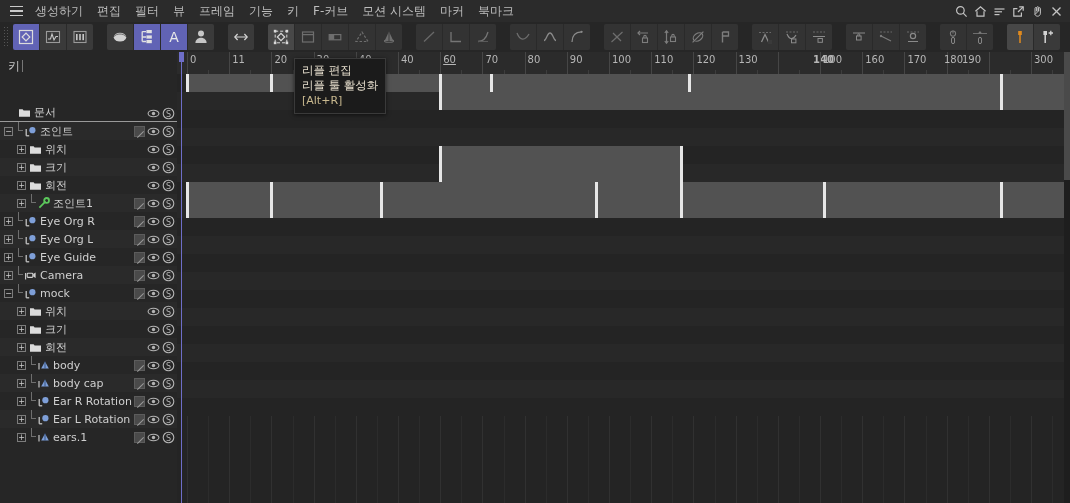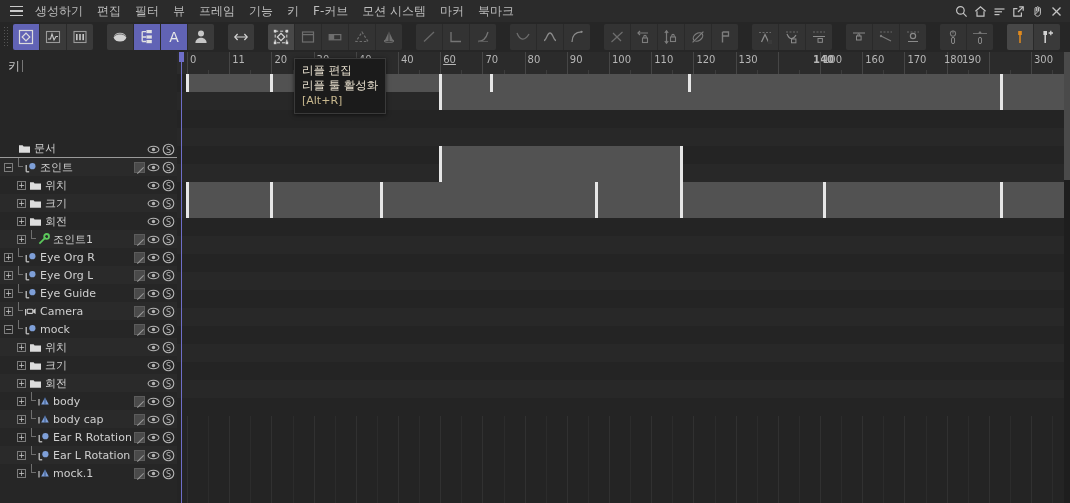--- a/index.html
+++ b/index.html
@@ -44,21 +44,21 @@
   .grip{width:5px;height:22px;margin-left:3px;
     background-image:radial-gradient(#555 0.8px, transparent 0.9px);
     background-size:3px 3px;}
 
   
   .leftpanel{position:absolute;left:0;top:52px;width:177px;height:451px;background:#262626;}
   .lp-header{height:52px;background:#262626;padding:6px 0 0 8px;box-sizing:border-box;}
   .lp-header .ttl{font-size:12px;color:#c8c8c8;}
   .lp-header .caret{display:inline-block;width:1px;height:12px;background:#777;
     vertical-align:-2px;margin-left:2px;}
-  .rowlist{position:relative;margin-top:36px;}
+  .rowlist{position:relative;}
   .trow{height:18px;display:flex;align-items:center;position:relative;
     box-sizing:border-box;padding-left:4px;}
   .trow.alt{background:#2a2a2a;}
   .indent{display:inline-block;}
   .expander{width:9px;height:9px;border:1px solid #7c7c7c;color:#cfcfcf;
     font-size:8px;line-height:7px;text-align:center;margin-right:2px;
     box-sizing:border-box;flex:0 0 auto;background:transparent;}
   .elbow{width:8px;height:18px;flex:0 0 auto;position:relative;}
   .elbow:before{content:"";position:absolute;left:3px;top:0;width:1px;height:9px;background:#6f6f6f;}
   .elbow:after{content:"";position:absolute;left:3px;top:8px;width:5px;height:1px;background:#6f6f6f;}
@@ -935,21 +935,21 @@
           <span class="indent" style="width: 13px;"></span>
           <span class="expander">+</span>
           <span class="elbow"></span>
           <span class="ricon">
             <svg width="13" height="13" viewBox="0 0 13 13">
               <line x1="2" y1="10.6" x2="2" y2="4" stroke="#cfcfcf" stroke-width="1.1"></line>
               <polygon points="8,2.6 11.8,9.6 4.2,9.6" fill="#7e9fd8"></polygon>
               <line x1="8" y1="2.6" x2="8" y2="9.6" stroke="#2d4a78" stroke-width="0.9"></line>
             </svg>
           </span>
-          <span class="rlabel">mock.1</span>
+          <span class="rlabel">ears.1</span>
           <div class="rtools">
             <span class="sqbtn"></span>
             <span class="eye">
               <svg width="13" height="11" viewBox="0 0 13 11">
                 <ellipse cx="6.5" cy="5.5" rx="5.4" ry="3.3" fill="none" stroke="#b4b4b4" stroke-width="1.1"></ellipse>
                 <circle cx="6.5" cy="5.5" r="1.7" fill="#b4b4b4"></circle>
               </svg>
             </span>
             <span class="solo">
               <svg width="13" height="13" viewBox="0 0 13 13">

